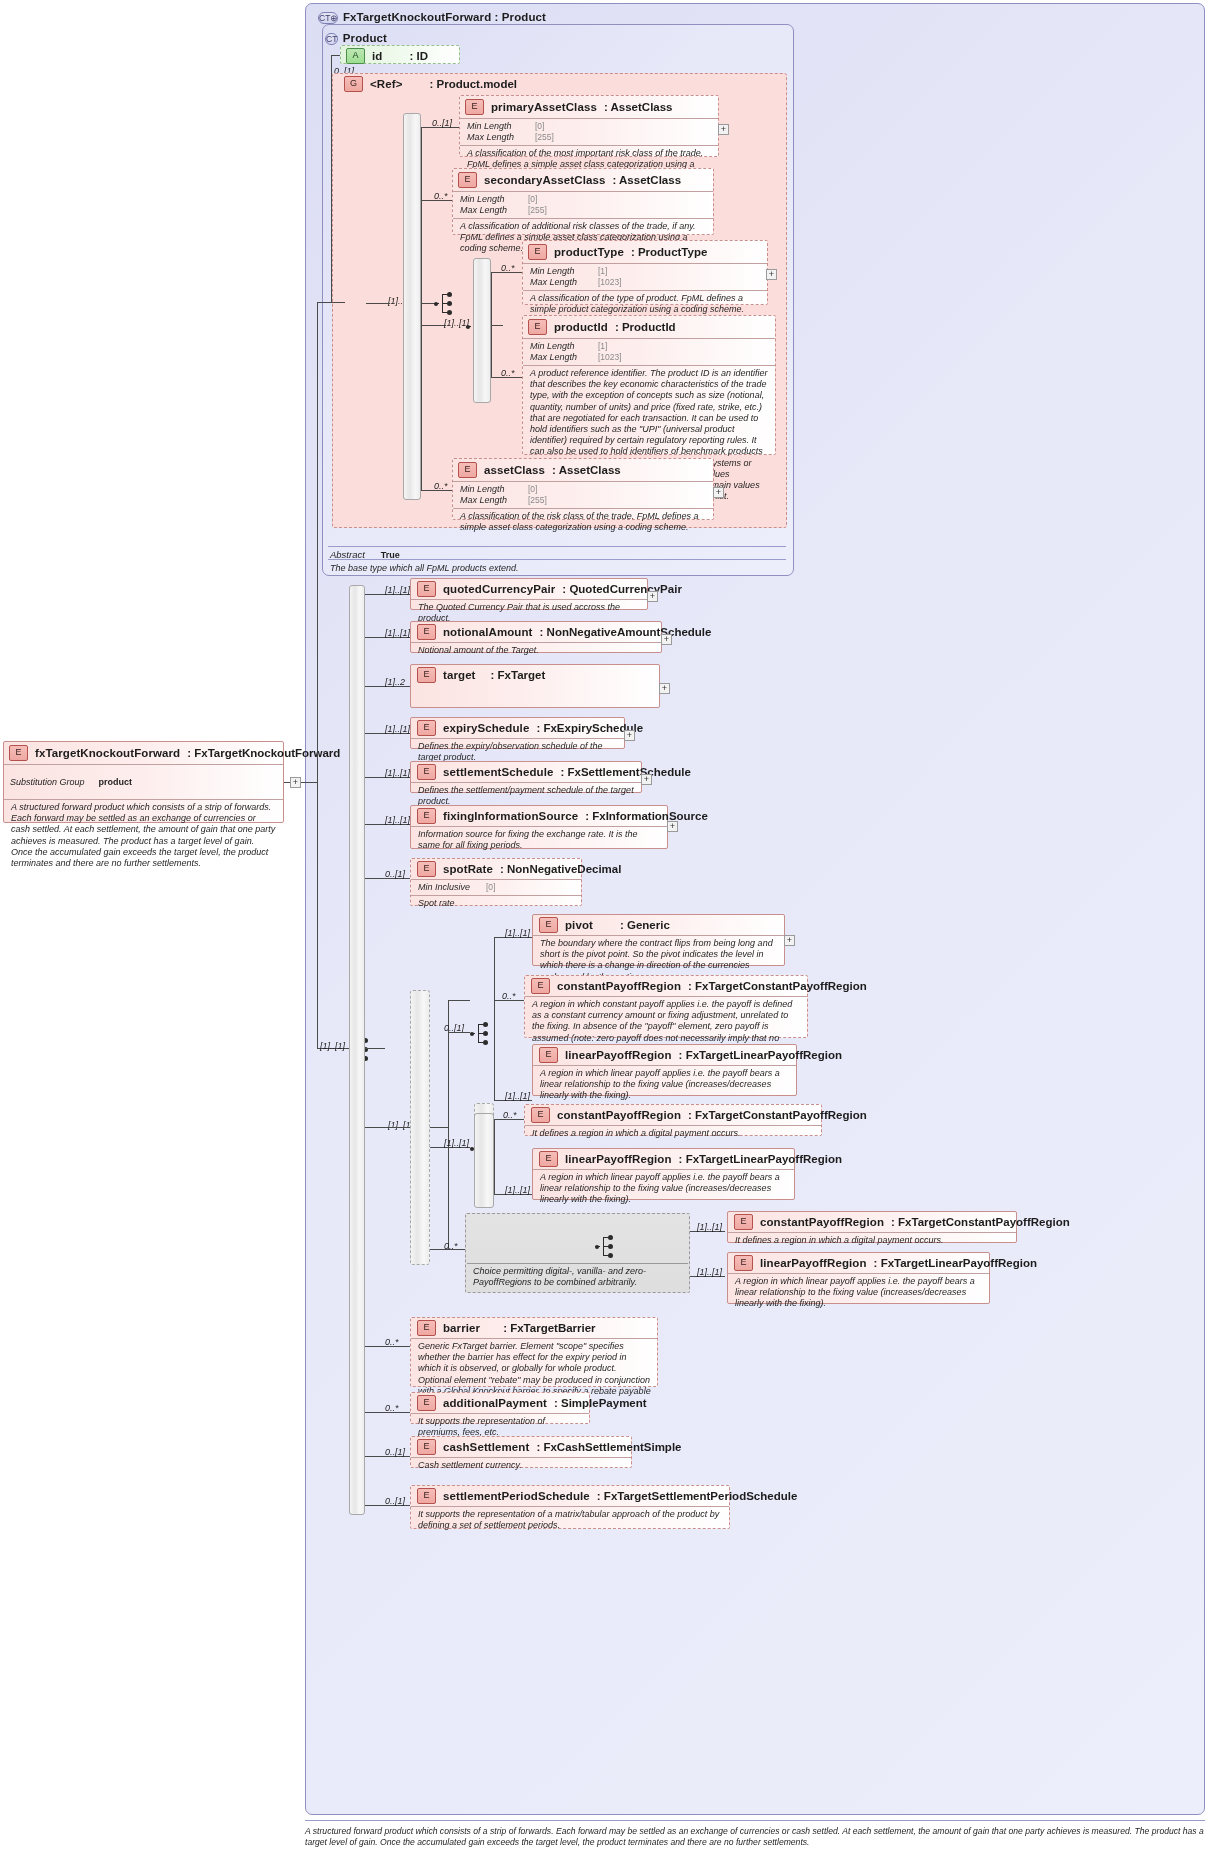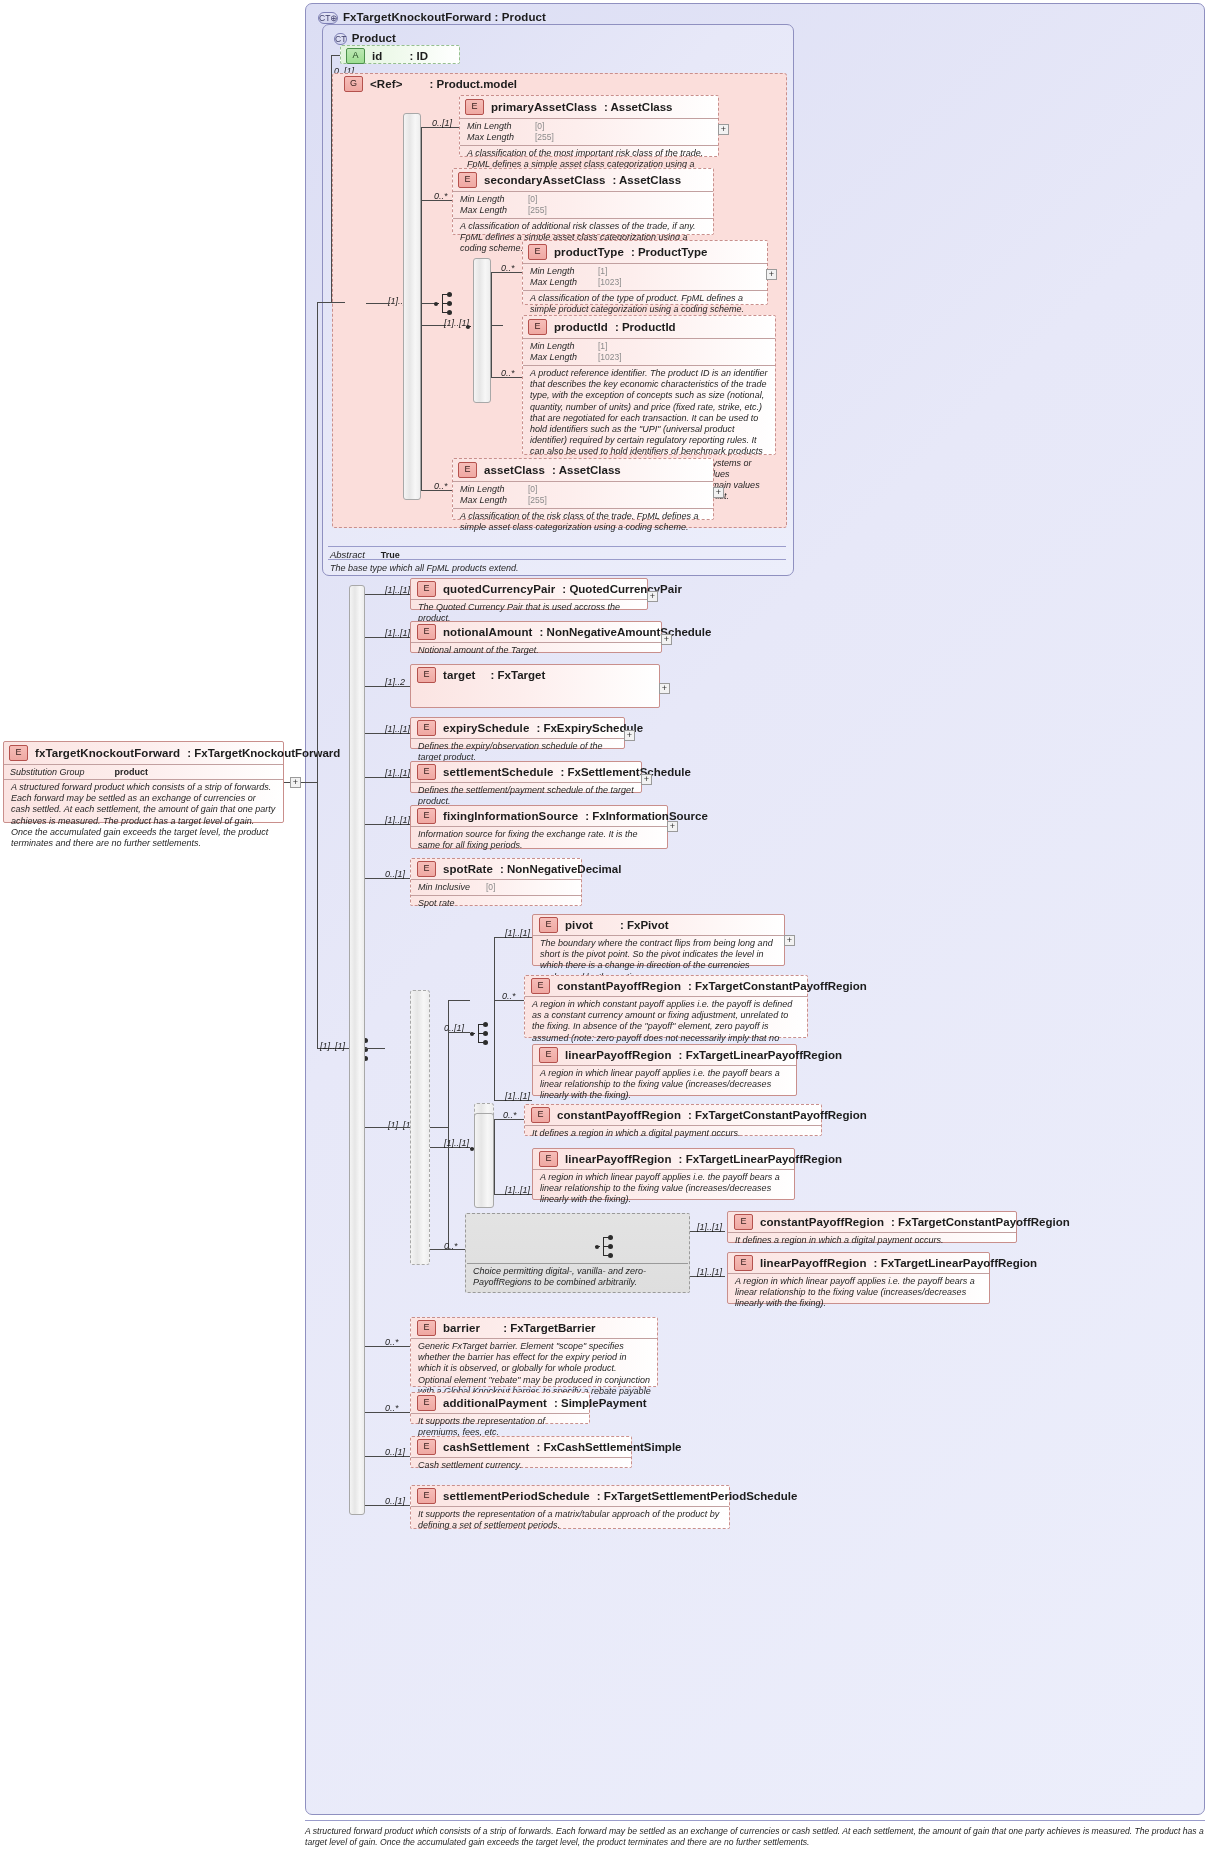--- a/index.html
+++ b/index.html
@@ -107,22 +107,22 @@
     font-size:9px; line-height:9px; text-align:center;
   }
 
   
   .rootbox{
     position:absolute; box-sizing:border-box;
     border:1px solid #c98f8c; border-radius:2px;
     background:linear-gradient(to right,#fbe4e2 0%,#fdeeed 50%,#ffffff 100%);
   }
   .subst{
-    border-top:1px solid #c2a0a0; padding:2px 6px;
-    font-size:9px; color:#1f1f1f; display:flex; gap:30px;
+    border-top:1px solid #c2a0a0; padding:12px 6px;
+    font-size:9px; color:#1f1f1f; display:flex; gap:14px;
   }
   .subst .k{font-style:italic;}
   .subst .v{font-weight:bold; font-size:9px;}
 
   .footer{
     position:absolute; left:305px; top:1826px; width:900px;
     font-size:8.6px; font-style:italic; color:#1f1f1f; line-height:10.5px;
   }
   .footer-rule{position:absolute; left:305px; top:1820px; width:900px; border-top:1px solid #9a9ccb;}
 </style>
@@ -135,21 +135,21 @@
 
   <div class="box" style="left:312px; top:5px; width:500px; height:18px;">
     <div class="hdr" style="padding:2px 6px;">
       <span class="ic ct">CT⊕</span>
       <span class="nm">FxTargetKnockoutForward : Product</span>
     </div>
   </div>
 
   <div class="ctbox" style="left:322px; top:24px; width:472px; height:552px;"></div>
 
-  <div class="box" style="left:328px; top:26px; width:300px; height:18px;">
+  <div class="box" style="left:319px; top:26px; width:300px; height:18px;">
     <div class="hdr" style="padding:2px 6px;">
       <span class="ic ct" style="width:20px;flex:0 0 20px;">CT</span>
       <span class="nm">Product</span>
     </div>
   </div>
 
   <div class="box elem opt" style="left:340px; top:45px; width:120px; height:19px;
               background:linear-gradient(to right,#e2f3dd 0%,#f0faed 50%,#ffffff 100%); border-color:#96bf90;">
     <div class="title" style="padding:2px 5px;">
       <span class="ic a">A</span>
@@ -488,21 +488,21 @@
   </div>
   <div class="spine dash" style="left:474px; top:1103px; width:20px; height:88px;"></div>
 
   <div class="vl" style="left:494px; top:937px; height:95px;"></div>
   <div class="hl" style="left:494px; top:937px; width:38px;"></div>
   <div class="card" style="left:505px; top:928px;">[1]..[1]</div>
   <div class="box elem solid" style="left:532px; top:914px; width:253px; height:52px;">
     <div class="title" style="padding:2px 6px;">
       <span class="ic">E</span>
       <span class="nm">pivot</span>
-      <span class="ty" style="margin-left:20px;">: FxPivot</span>
+      <span class="ty" style="margin-left:20px;">: Generic</span>
     </div>
     <div class="desc">The boundary where the contract flips from being long and short is the pivot point. So the pivot indicates the level in which there is a change in direction of the currencies exchanged by the parties.</div>
   </div>
   <div class="plus" style="left:784px; top:935px;">+</div>
 
   <div class="vl" style="left:494px; top:1032px; height:68px;"></div>
   <div class="hl" style="left:494px; top:1000px; width:30px;"></div>
   <div class="card" style="left:502px; top:991px;">0..*</div>
   <div class="box elem opt" style="left:524px; top:975px; width:284px; height:63px;">
     <div class="title" style="padding:2px 6px;">

